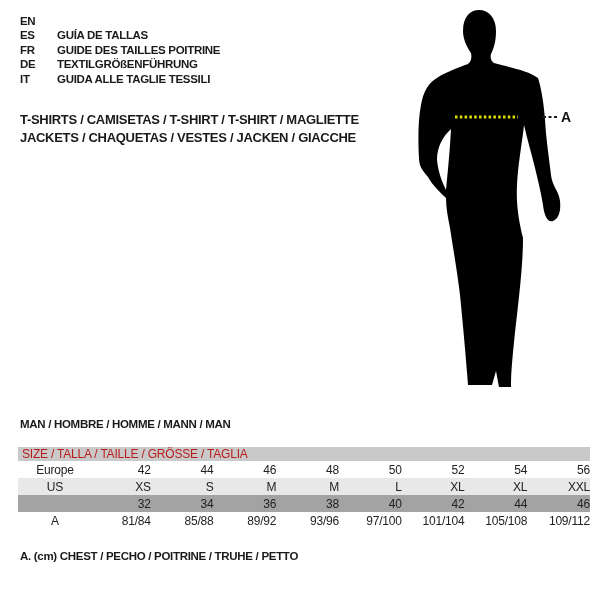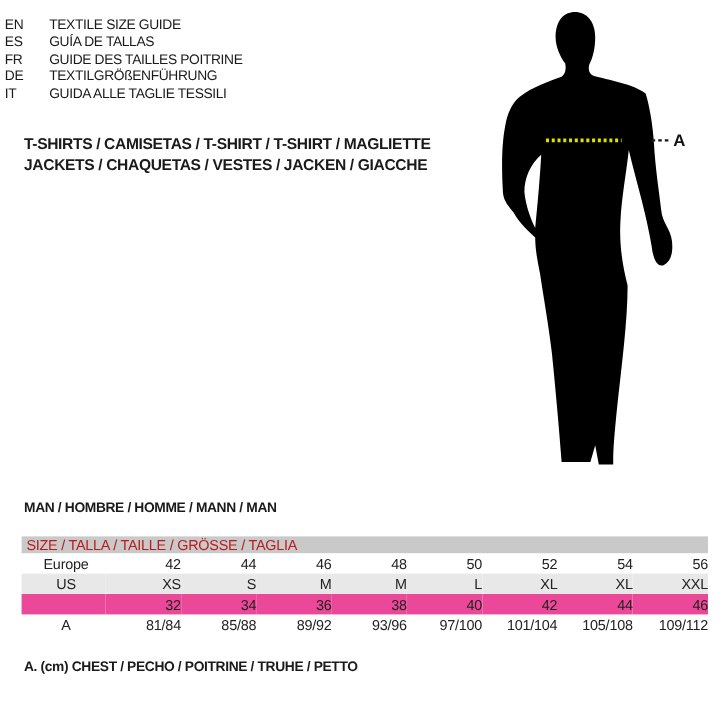--- a/index.html
+++ b/index.html
@@ -1,22 +1,22 @@
 <!DOCTYPE html>
 <html><head>
 <meta charset="utf-8">
 <style>
   html,body{margin:0;padding:0;}
   body{
     width:600px;height:600px;position:relative;background:#ffffff;
     font-family:"Liberation Sans",sans-serif;color:#1a1a1a;overflow:hidden;
   }
   .lang-block{
-    position:absolute;left:4px;top:14px;
-    font-weight:400;font-size:11.5px;letter-spacing:-0.3px;line-height:14.4px;
+    position:absolute;left:20px;top:14px;
+    font-weight:700;font-size:11.5px;letter-spacing:-0.3px;line-height:14.4px;
   }
   .lang-row{display:flex;}
   .lang-code{width:37px;flex:0 0 37px;}
   .category-block{
     position:absolute;left:20px;top:111px;
     font-weight:700;font-size:13px;letter-spacing:-0.3px;line-height:18px;
   }
   .figure-wrap{position:absolute;left:395px;top:0;width:205px;height:400px;}
   .section-title{
     position:absolute;left:20px;top:418px;
@@ -28,33 +28,32 @@
     font-size:12px;letter-spacing:-0.2px;color:#222;
   }
   table.size-table col.label-col{width:70px;}
   table.size-table th{
     background:#c9c9c9;font-weight:400;text-align:left;
     height:12px;padding:0 0 0 4px;font-size:12px;color:#b91c1c;
   }
   table.size-table td{height:17px;padding:0;text-align:right;font-weight:400;}
   table.size-table td.row-label{text-align:center;padding-left:4px;}
   tr.row-shaded-a{background:#e8e8e8;margin-left:41px;}
-  tr.row-shaded-b{background:#ec4899;}
+  tr.row-shaded-b{background:#a3a3a3;}
   .footnote{
     position:absolute;left:20px;top:550px;
     font-weight:700;font-size:11.5px;letter-spacing:-0.3px;
   }
 </style>
 </head>
 <body>
 
 <div class="lang-block">
   <div class="lang-row">
     <span class="lang-code">EN</span>
-    <span>TEXTILE SIZE GUIDE</span>
   </div>
   <div class="lang-row">
     <span class="lang-code">ES</span>
     <span>GUÍA DE TALLAS</span>
   </div>
   <div class="lang-row">
     <span class="lang-code">FR</span>
     <span>GUIDE DES TAILLES POITRINE</span>
   </div>
   <div class="lang-row">

